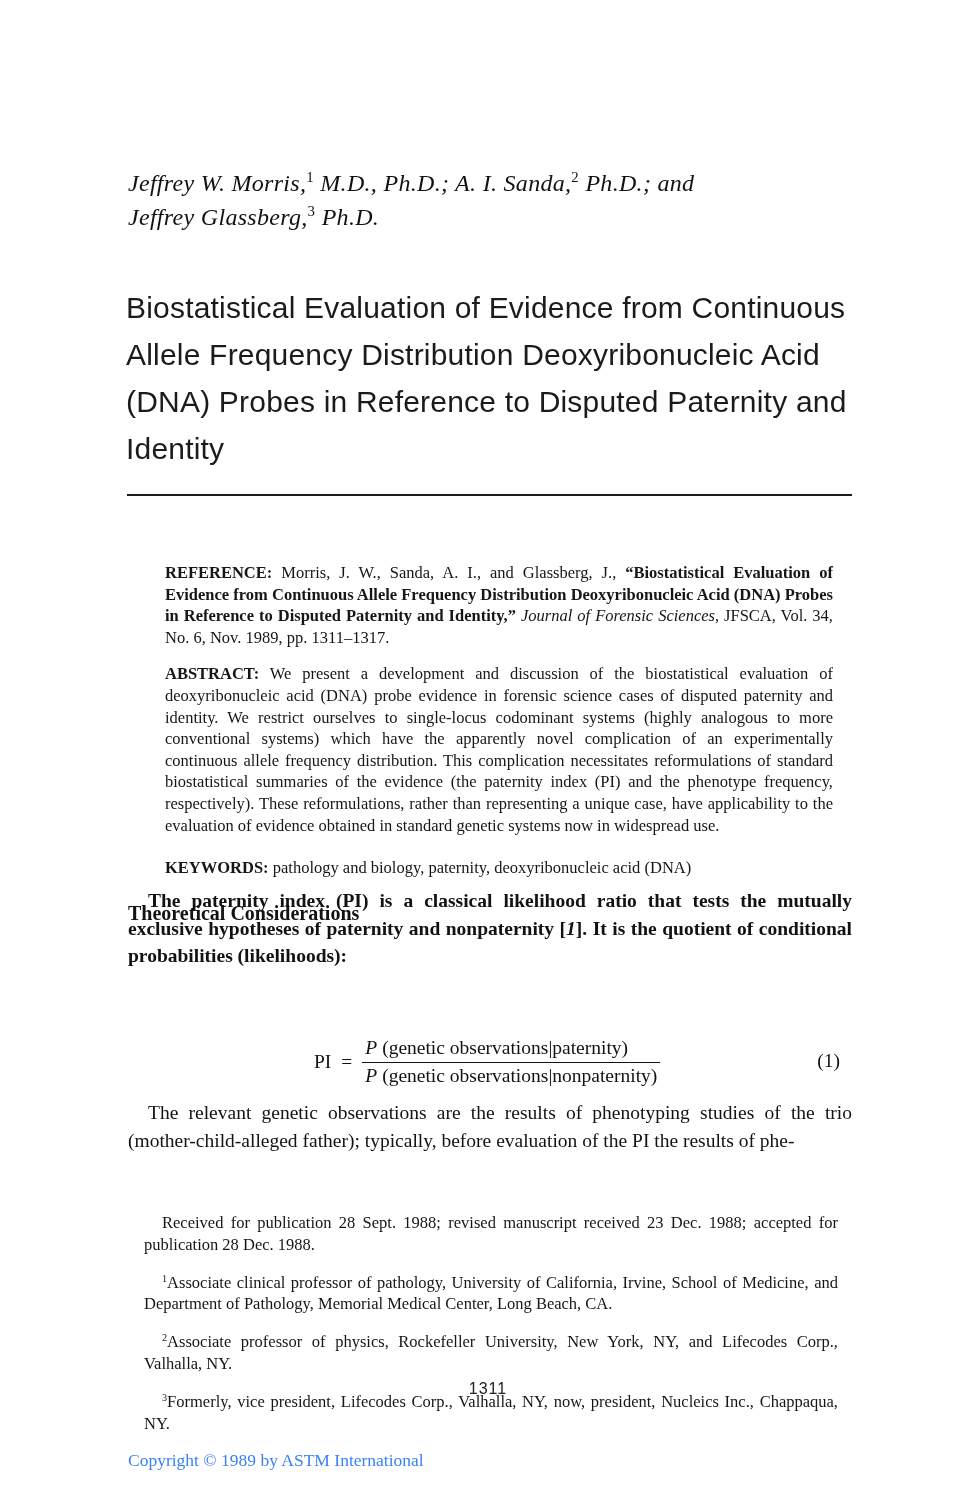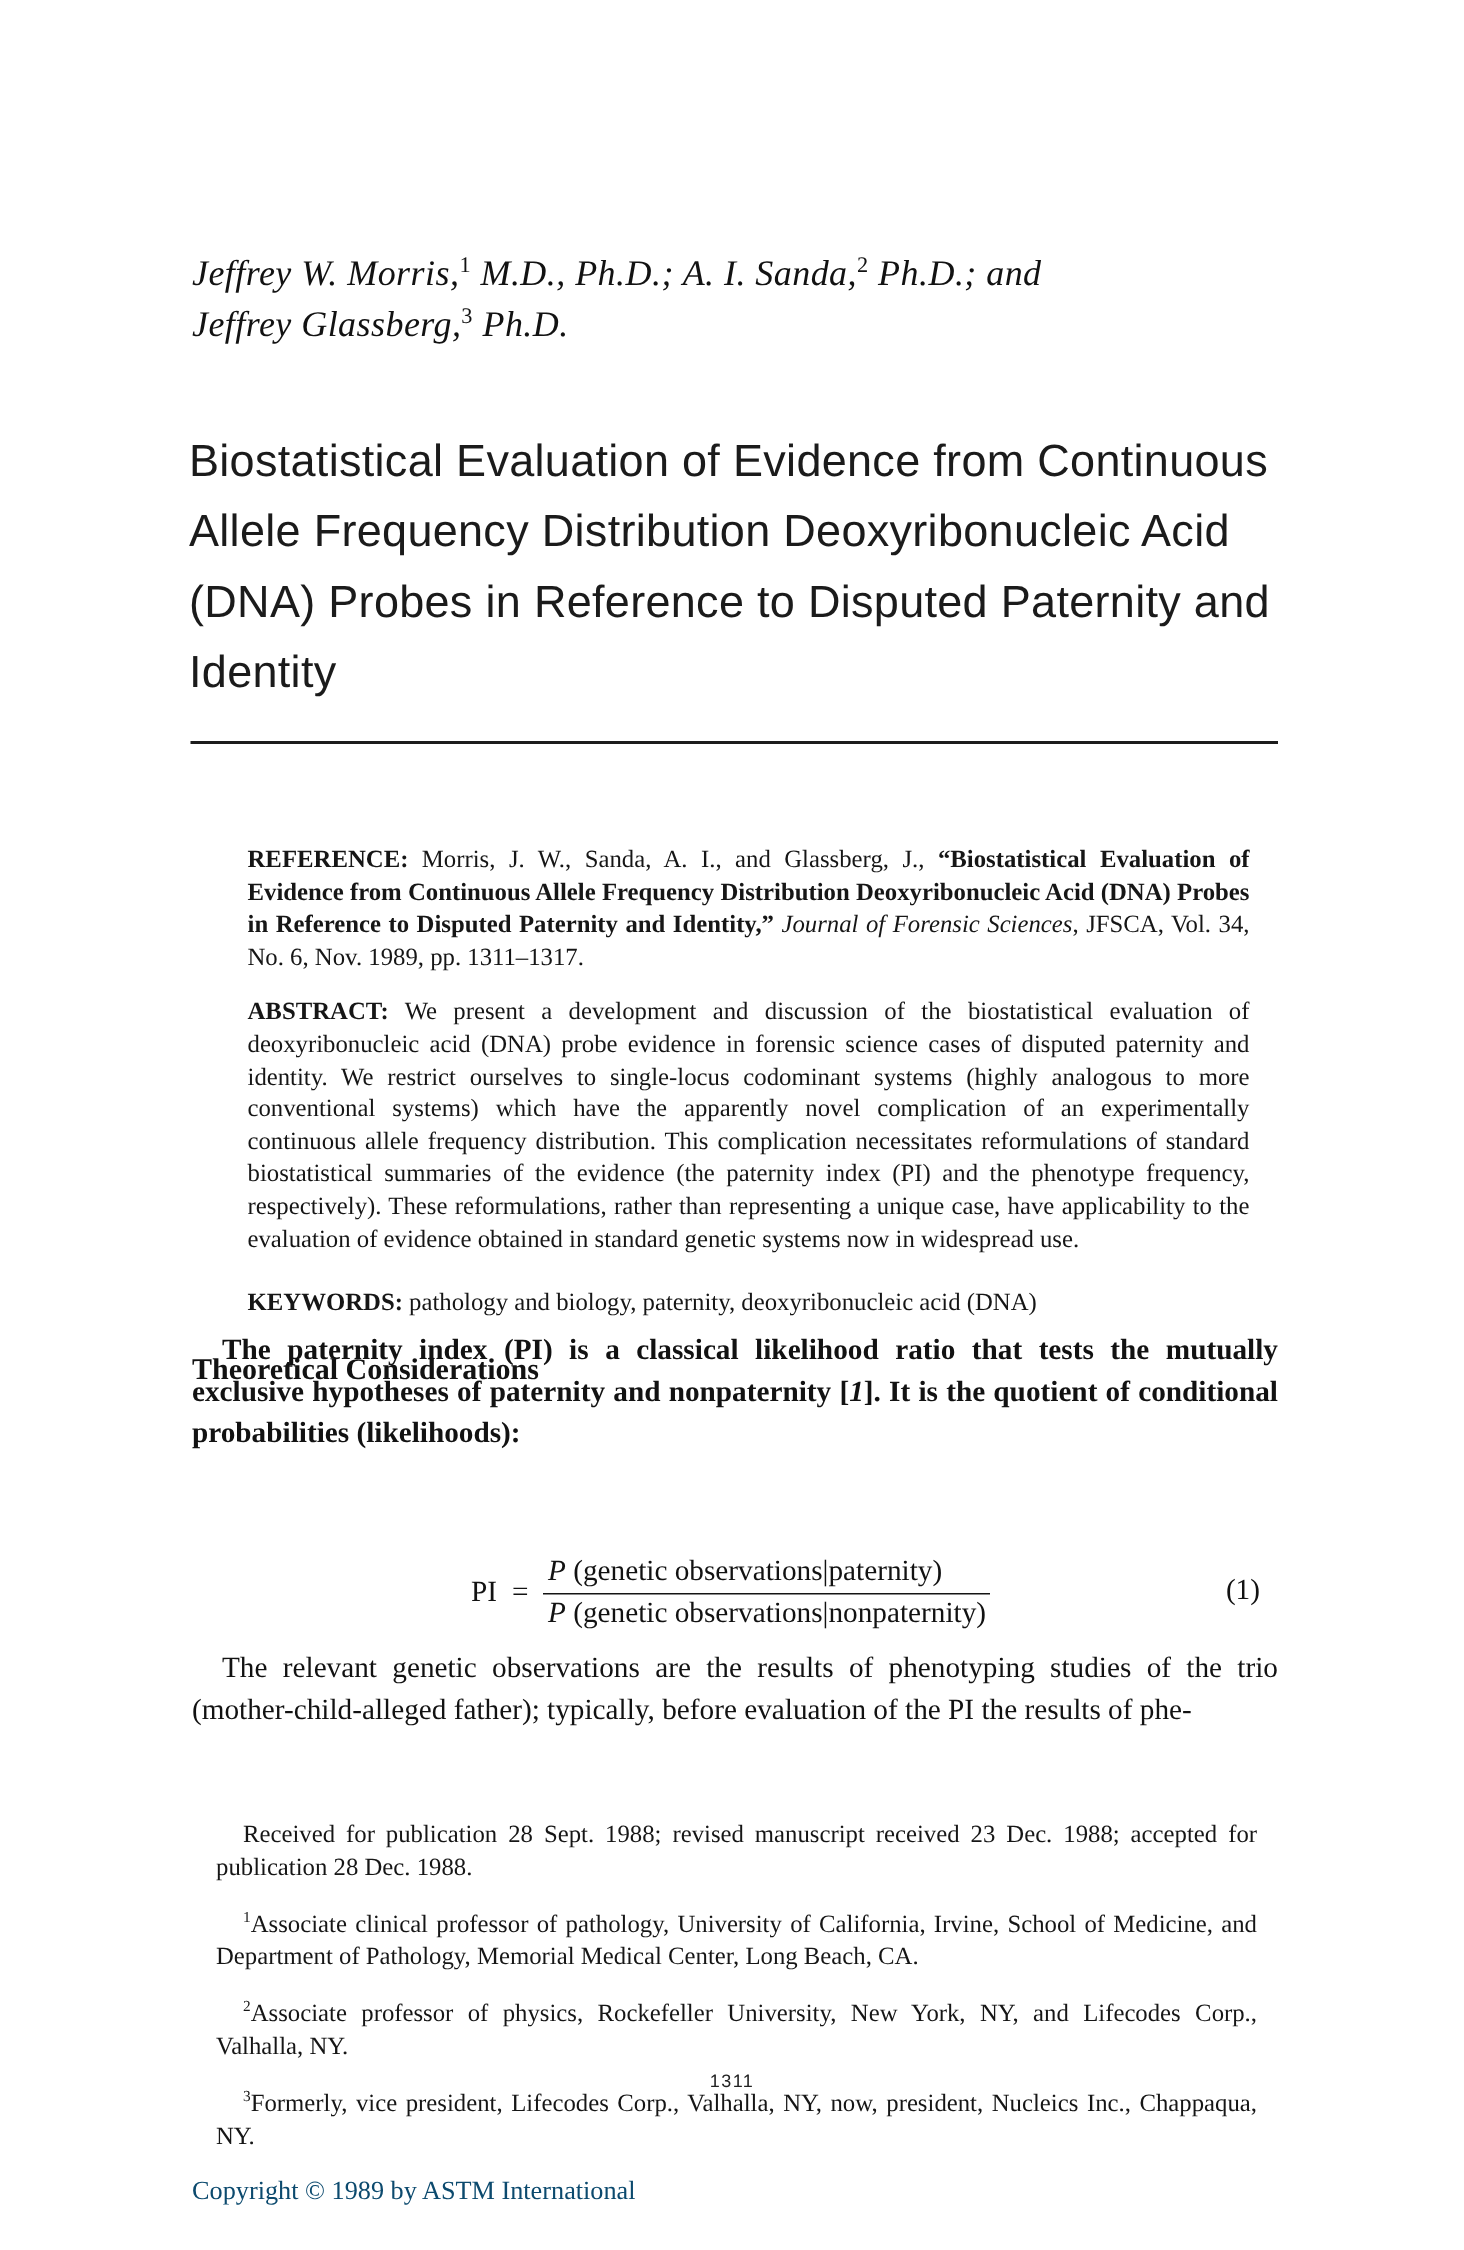--- a/index.html
+++ b/index.html
@@ -70,26 +70,26 @@
   .eq-number { position:absolute; right:12px; top:20px; }
   
   .footnotes {
     position:absolute; left:128px; top:1196px; width:726px;
     font-size:16.5px; line-height:21.8px; color:#161616;
   }
   .footnotes p { margin:16px; text-align:justify; text-indent:18px; }
   
   .page-number {
     position:absolute; left:0; top:1380px; width:976px; text-align:center;
-    font-family:"Liberation Sans", sans-serif; font-size:12px; letter-spacing:1px;
+    font-family:"Liberation Sans", sans-serif; font-size:16px; letter-spacing:1px;
     color:#222;
   }
   .copyright {
     position:absolute; left:128px; top:1450px;
-    font-size:17.5px; color:#0c4a6e;
+    font-size:17.5px; color:#3b82f6;
   }
 </style>
 </head>
 <body>
 
 <div class="page">
 
   <div class="byline">
     <div><span>Jeffrey W. Morris,</span><sup>1</sup><span> M.D., Ph.D.; A. I. Sanda,</span><sup>2</sup><span> Ph.D.; and</span></div>
     <div><span>Jeffrey Glassberg,</span><sup>3</sup><span> Ph.D.</span></div>

